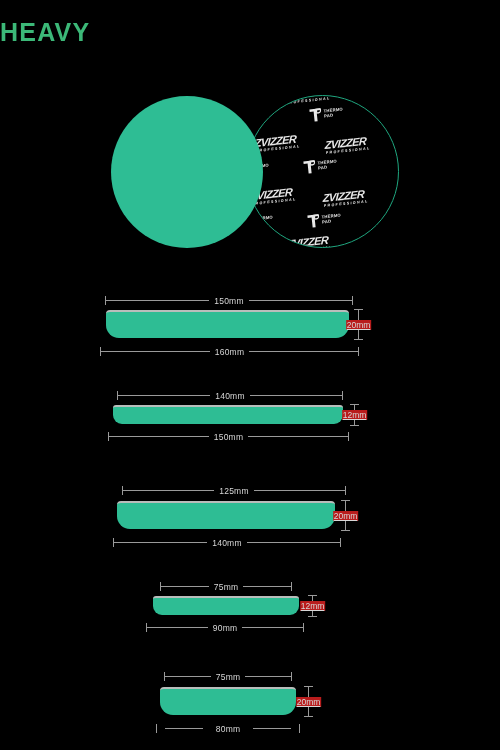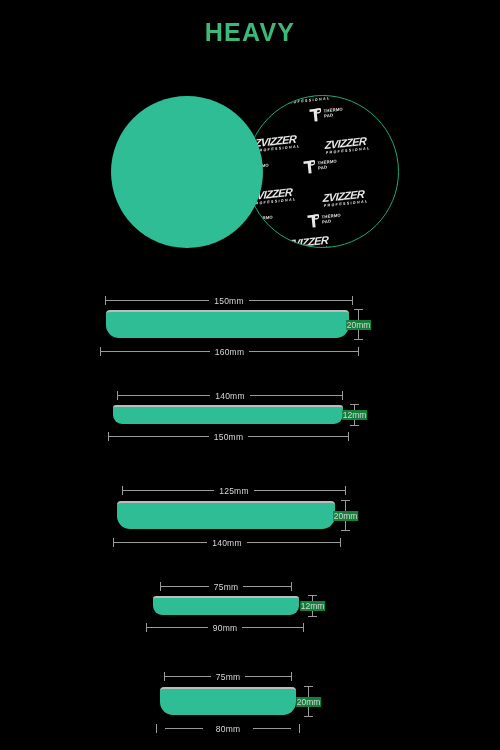--- a/index.html
+++ b/index.html
@@ -15,21 +15,20 @@
     font-family: "Liberation Sans", sans-serif;
     color: #ffffff;
   }
 
   
   #page-title {
     position: absolute;
     top: 18px;
     left: 0;
     width: 500px;
-    text-align: center;
     font-size: 25px;
     font-weight: bold;
     letter-spacing: 1.2px;
     color: #3cb878;
   }
 
   
   #pad-illustration {
     position: absolute;
     top: 92px;
@@ -159,23 +158,24 @@
   .h-rule {
     width: 1px;
     flex: 1 1 auto;
     background: #9a9a9a;
   }
   .h-label {
     position: absolute;
     left: 50%;
     top: 50%;
     transform: translate(-50%, -50%);
-    background: #15803d;
+    background: #b91c1c;
     padding: 0 1px;
     white-space: nowrap;
+    text-decoration: underline;
   }
 </style>
 </head>
 <body>
 
 <div id="page-title">HEAVY</div>
 
 <div id="pad-illustration">
 
   <div id="pad-face-plain"></div>

